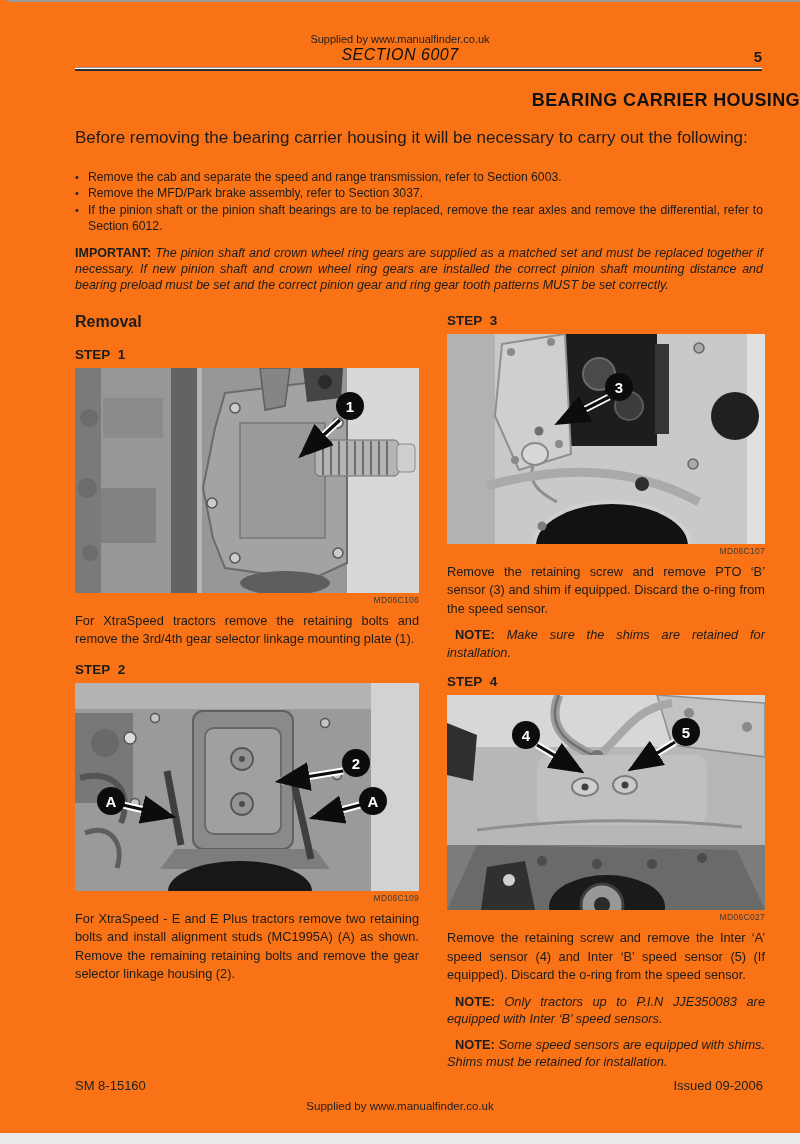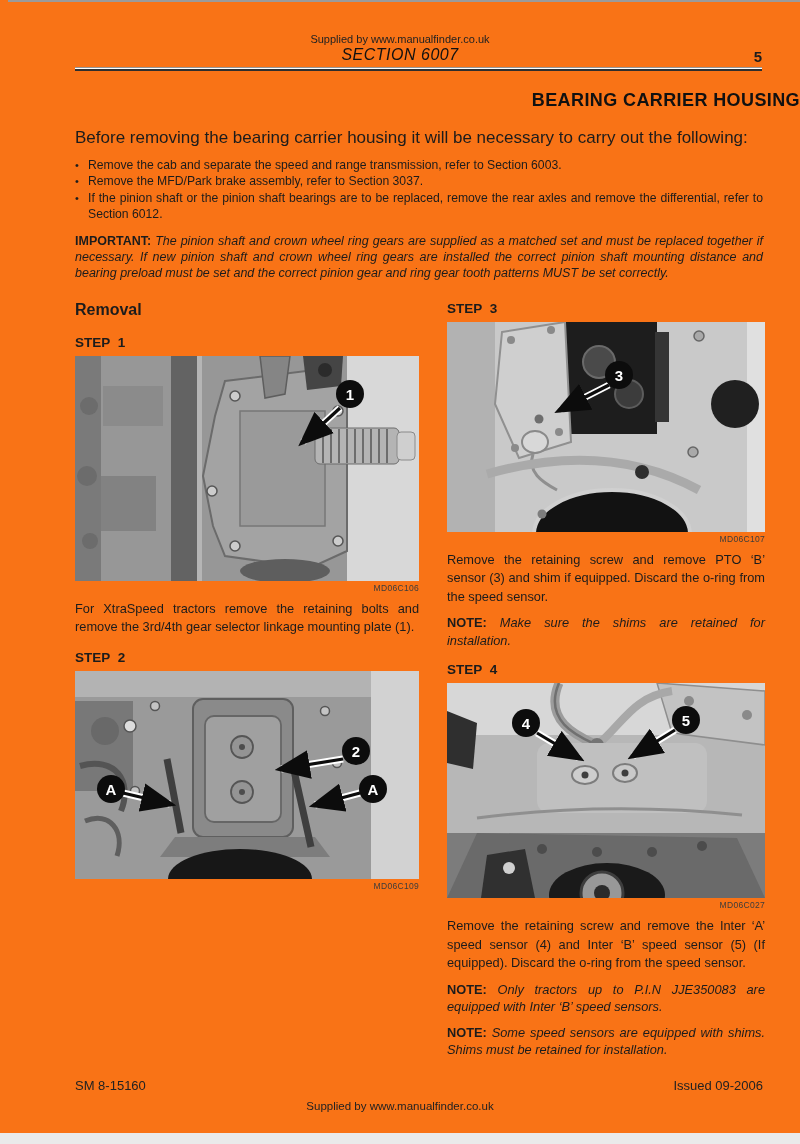--- a/index.html
+++ b/index.html
@@ -19,42 +19,42 @@
   .supplied{font-size:11px;color:#222;}
   .section{font-size:16px;font-style:italic;letter-spacing:.5px;color:#111;margin-top:1px;}
   .pagenum{position:absolute;right:38px;top:48px;font-size:15px;font-weight:bold;}
   .rule{margin:3px 38px 0 75px;height:4px;
         background:linear-gradient(to bottom,#979797 0 1px,#ffffff 1px 2px,#2e2e2e 2px 4px);}
 
   .title{margin:19px 0 0 0;text-align:right;font-size:18px;font-weight:bold;letter-spacing:.4px;color:#111;}
 
   .content{margin:0 37px 0 75px;}
   .intro{margin:19px 0 0 0;font-size:17px;line-height:16.5px;}
-  .bullets{margin-top:10px;}
+  .bullets{margin-top:22px;}
   .bullet{display:flex;font-size:12.2px;line-height:16.5px;}
   .bullet .marker{width:13px;flex:0 0 13px;}
   .bullet .marker::before{content:"•";font-size:11px;}
   .bullet .btxt{flex:1;text-align:justify;}
   .important{margin:10px 0 0 0;font-size:12.5px;line-height:16px;text-align:justify;}
   .important b{font-style:normal;}
   .important i{font-style:italic;}
 
   
   .cols{display:flex;gap:28px;margin-top:20px;}
   .col-left{width:344px;flex:0 0 344px;}
   .col-right{width:318px;flex:0 0 318px;}
   .removal{margin:0 0 16px 0;font-size:16px;font-weight:bold;}
   .step{margin:0 0 6px 0;font-size:13.5px;font-weight:bold;word-spacing:4px;}
   .step.later{margin-top:13px;}
   figure{margin:0;}
   .photo{display:block;background:#d8d8d8;}
   .figcap{font-size:8.5px;color:#3c3c3c;text-align:right;margin-top:2px;letter-spacing:.3px;}
   .steptext{margin:7px 0 0 0;font-size:12.8px;line-height:18.5px;text-align:justify;}
   .note{margin:8px 0 0 0;font-size:12.8px;line-height:17.5px;text-align:justify;}
-  .note b{font-style:normal;}
+  .note b{font-style:normal;margin-left:8px;}
   .note i{font-style:italic;}
 
   
   .footer-row{position:absolute;left:75px;right:37px;top:1078px;display:flex;justify-content:space-between;font-size:13px;color:#222;}
   .footer-center{position:absolute;left:0;right:0;top:1100px;text-align:center;font-size:11.5px;color:#222;}
 
   .callout-text{font-family:"Liberation Sans","DejaVu Sans",sans-serif;font-size:15px;font-weight:bold;fill:#ffffff;text-anchor:middle;}
 </style>
 </head>
 <body>
@@ -204,20 +204,21 @@
               <circle cx="36" cy="118" r="14" fill="#0c0c0c"></circle>
               <text class="callout-text" x="36" y="123.5">A</text>
             </g>
             <g>
               <circle cx="298" cy="118" r="14" fill="#0c0c0c"></circle>
               <text class="callout-text" x="298" y="123.5">A</text>
             </g>
           </svg>
           <figcaption class="figcap">MD06C109</figcaption>
         </figure>
+        <p class="steptext">For XtraSpeed - E and E Plus tractors remove two retaining bolts and install alignment studs (MC1995A) (A) as shown. Remove the remaining retaining bolts and remove the gear selector linkage housing (2).</p>
       </div>
 
       <div class="col-right">
         <h3 class="step">STEP 3</h3>
         <figure>
           <svg class="photo" width="318" height="210" viewBox="0 0 318 210" role="img">
             <defs>
               <marker id="ah3" markerWidth="11" markerHeight="9" refX="9" refY="4.5" orient="auto">
                 <path d="M0,0 L11,4.5 L0,9 z" fill="#0c0c0c"></path>
               </marker>

